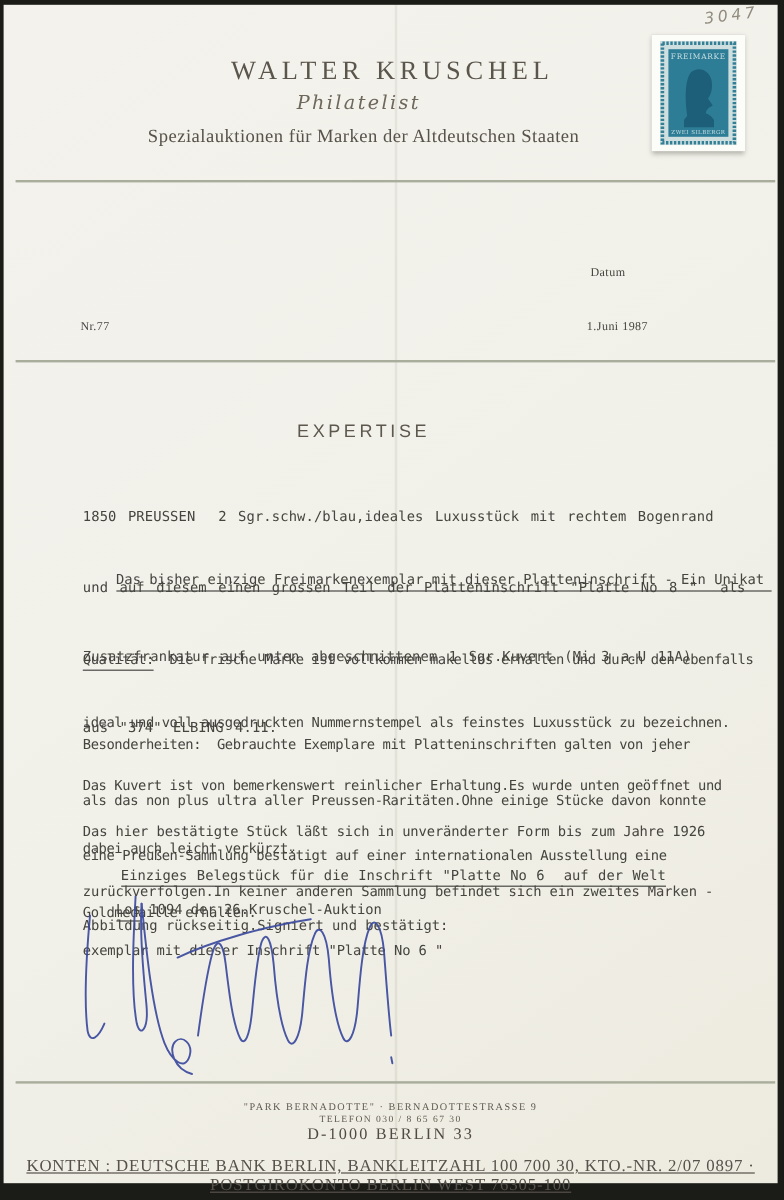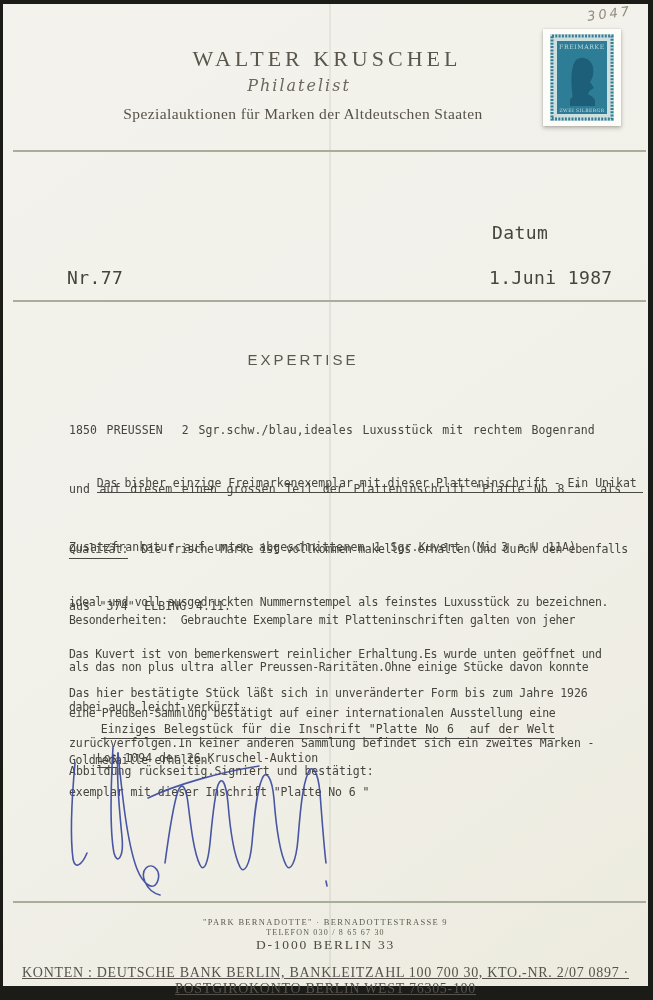--- a/index.html
+++ b/index.html
@@ -46,21 +46,21 @@
   }
   .stamp-mount svg{position:absolute;left:7px;top:5px;}
   .rule{position:absolute;left:10px;width:633px;height:2px;background:#a9ad9b;}
   .rule1{top:146px;}
   .rule2{top:296px;}
   .rule3{top:897px;}
   .tw{
     position:absolute;font-family:"DejaVu Sans Mono",monospace;
     color:#45443e;white-space:pre;
   }
-  .meta-text{font-size:18px;letter-spacing:0.4px;}
+  .meta-text{font-size:10px;letter-spacing:0.4px;font-family:Liberation Serif, serif;}
   .nr{left:64px;top:263px;}
   .datum-label{left:489px;top:218px;}
   .date-value{left:486px;top:263px;}
   .title{
     position:absolute;left:0;top:347px;width:600px;text-align:center;
     font-family:Liberation Sans, sans-serif;font-size:15px;letter-spacing:3px;
     color:#5d584e;
   }
   .body{left:66px;font-size:11.5px;}
   .ul{border-bottom:1px solid #4a4944;padding-bottom:2px;}

